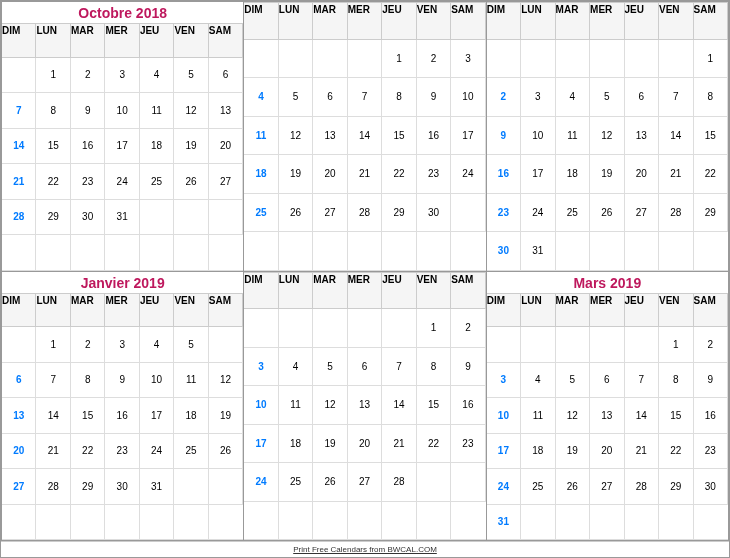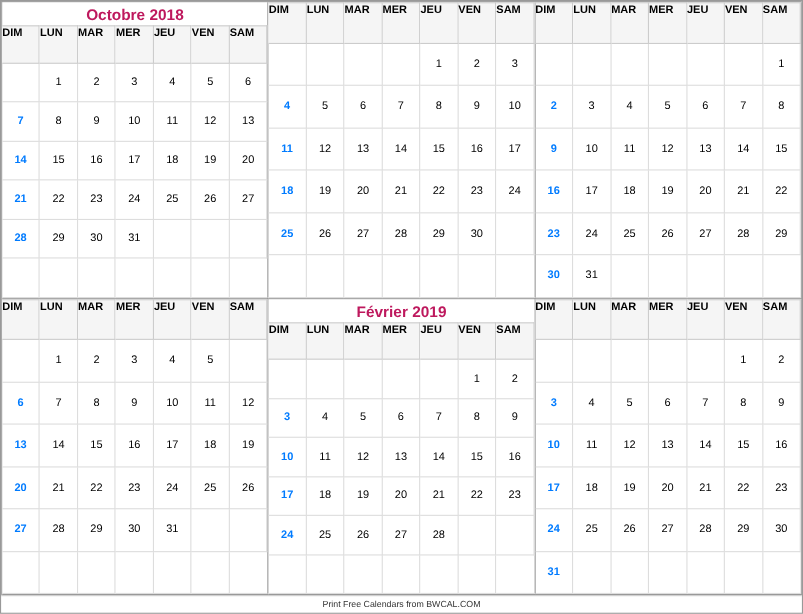--- a/index.html
+++ b/index.html
@@ -63,20 +63,21 @@
     }
     .cal-cell:last-child { border-right: none; }
     .cal-cell.sunday { color: #007bff; font-weight: bold; }
     .cal-cell.empty { color: transparent; }
     .footer {
       text-align: center;
       font-size: 8px;
       color: #333;
       padding: 3px 0;
       border-top: 1px solid #ccc;
+      text-decoration: underline;
     }
   </style>
 </head>
 <body>
 
 <div class="calendars-grid">
     <div class="calendar">
       <div class="cal-title">Octobre 2018</div>
       <div class="cal-grid">
         <div class="cal-header-cell">DIM</div>
@@ -230,20 +231,21 @@
         <div class="cal-cell sunday">30</div>
         <div class="cal-cell">31</div>
         <div class="cal-cell empty"></div>
         <div class="cal-cell empty"></div>
         <div class="cal-cell empty"></div>
         <div class="cal-cell empty"></div>
         <div class="cal-cell empty"></div>
       </div>
     </div>
     <div class="calendar">
+      <div class="cal-title">Janvier 2019</div>
       <div class="cal-grid">
         <div class="cal-header-cell">DIM</div>
         <div class="cal-header-cell">LUN</div>
         <div class="cal-header-cell">MAR</div>
         <div class="cal-header-cell">MER</div>
         <div class="cal-header-cell">JEU</div>
         <div class="cal-header-cell">VEN</div>
         <div class="cal-header-cell">SAM</div>
         <div class="cal-cell empty"></div>
         <div class="cal-cell">1</div>
@@ -283,21 +285,20 @@
         <div class="cal-cell empty"></div>
         <div class="cal-cell empty"></div>
         <div class="cal-cell empty"></div>
         <div class="cal-cell empty"></div>
         <div class="cal-cell empty"></div>
         <div class="cal-cell empty"></div>
         <div class="cal-cell empty"></div>
       </div>
     </div>
     <div class="calendar">
-      <div class="cal-title">Février 2019</div>
       <div class="cal-grid">
         <div class="cal-header-cell">DIM</div>
         <div class="cal-header-cell">LUN</div>
         <div class="cal-header-cell">MAR</div>
         <div class="cal-header-cell">MER</div>
         <div class="cal-header-cell">JEU</div>
         <div class="cal-header-cell">VEN</div>
         <div class="cal-header-cell">SAM</div>
         <div class="cal-cell empty"></div>
         <div class="cal-cell empty"></div>
@@ -337,20 +338,21 @@
         <div class="cal-cell empty"></div>
         <div class="cal-cell empty"></div>
         <div class="cal-cell empty"></div>
         <div class="cal-cell empty"></div>
         <div class="cal-cell empty"></div>
         <div class="cal-cell empty"></div>
         <div class="cal-cell empty"></div>
       </div>
     </div>
     <div class="calendar">
+      <div class="cal-title">Mars 2019</div>
       <div class="cal-grid">
         <div class="cal-header-cell">DIM</div>
         <div class="cal-header-cell">LUN</div>
         <div class="cal-header-cell">MAR</div>
         <div class="cal-header-cell">MER</div>
         <div class="cal-header-cell">JEU</div>
         <div class="cal-header-cell">VEN</div>
         <div class="cal-header-cell">SAM</div>
         <div class="cal-cell empty"></div>
         <div class="cal-cell empty"></div>

